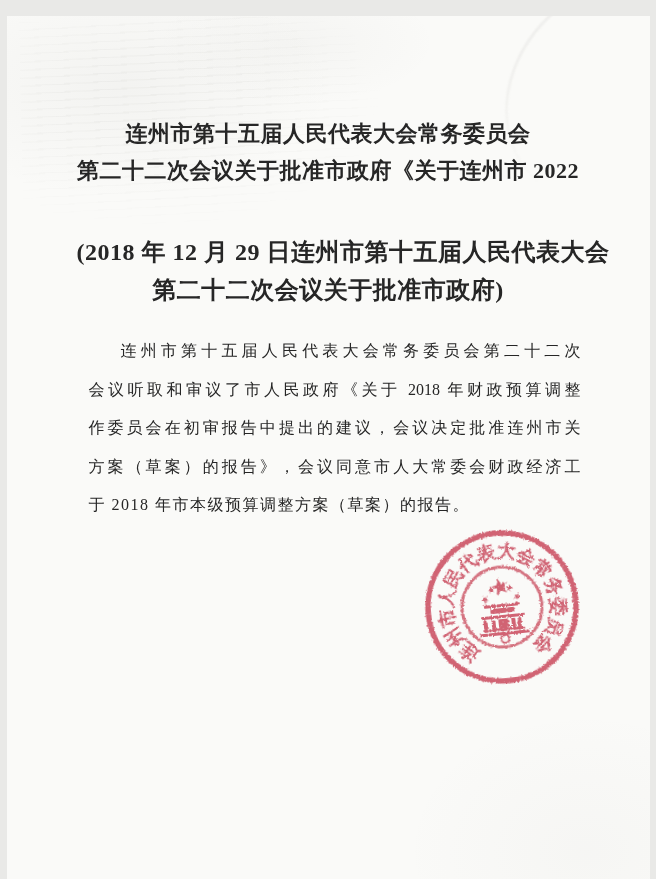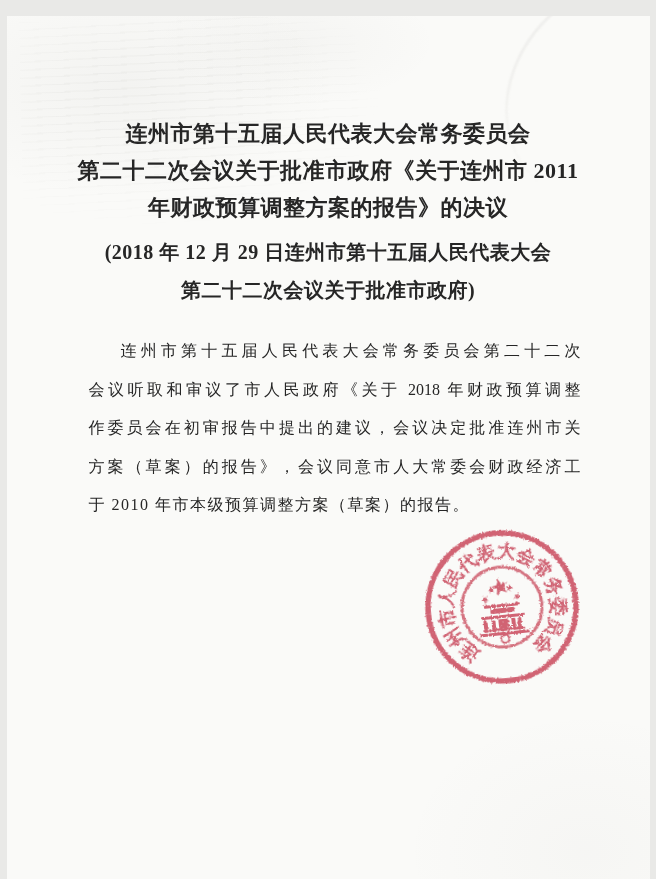--- a/index.html
+++ b/index.html
@@ -40,21 +40,21 @@
   }
   .doc-title{
     position:absolute;left:70px;right:70px;top:99px;
     text-align:center;font-weight:bold;
     font-size:22px;line-height:37px;letter-spacing:.5px;
   }
   .doc-title .tline{white-space:nowrap;}
   .doc-subtitle{
     position:absolute;left:70px;right:70px;top:217px;
     text-align:center;font-weight:bold;
-    font-size:20px;line-height:38px;letter-spacing:.5px;
+    font-size:24px;line-height:38px;letter-spacing:.5px;
   }
   .doc-subtitle .sline{white-space:nowrap;}
   .doc-body{
     position:absolute;left:82px;width:492px;top:316px;
     font-size:16px;line-height:38.6px;
   }
   .body-line{text-align:justify;text-align-last:justify;}
   .body-line.first{text-indent:2em;}
   .body-line.last{text-align-last:left;letter-spacing:1.5px;}
   .seal{
@@ -65,35 +65,34 @@
 </head>
 <body>
 
 <div class="page">
 
   <div class="smudge"></div>
   <div class="crease"></div>
 
   <div class="doc-title">
     <div class="tline">连州市第十五届人民代表大会常务委员会</div>
-    <div class="tline">第二十二次会议关于批准市政府《关于连州市 2011</div>
-    <div class="tline">年财政预算调整方案的报告》的决议</div>
+    <div class="tline">第二十二次会议关于批准市政府《关于连州市 2022</div>
   </div>
 
   <div class="doc-subtitle">
     <div class="sline">(2018 年 12 月 29 日连州市第十五届人民代表大会</div>
     <div class="sline">第二十二次会议关于批准市政府)</div>
   </div>
 
   <div class="doc-body">
     <div class="body-line first">连州市第十五届人民代表大会常务委员会第二十二次</div>
     <div class="body-line">会议听取和审议了市人民政府《关于 2018 年财政预算调整</div>
     <div class="body-line">作委员会在初审报告中提出的建议，会议决定批准连州市关</div>
     <div class="body-line">方案（草案）的报告》，会议同意市人大常委会财政经济工</div>
-    <div class="body-line last">于 2010 年市本级预算调整方案（草案）的报告。</div>
+    <div class="body-line last">于 2018 年市本级预算调整方案（草案）的报告。</div>
   </div>
 
   <div class="seal">
     <svg id="seal-svg" width="176" height="176" viewBox="0 0 176 176" xmlns="http://www.w3.org/2000/svg">
       <defs>
         <filter id="stamp-rough" x="-10%" y="-10%" width="120%" height="120%">
           <feTurbulence type="fractalNoise" baseFrequency="0.55" numOctaves="3" seed="7" result="n"></feTurbulence>
           <feDisplacementMap in="SourceGraphic" in2="n" scale="3.2" xChannelSelector="R" yChannelSelector="G" result="disp"></feDisplacementMap>
           <feTurbulence type="fractalNoise" baseFrequency="0.45" numOctaves="2" seed="11" result="n2"></feTurbulence>
           <feColorMatrix in="n2" type="matrix" values="0 0 0 0 1  0 0 0 0 1  0 0 0 0 1  0.9 0.9 0.9 0 -0.05" result="m"></feColorMatrix>

